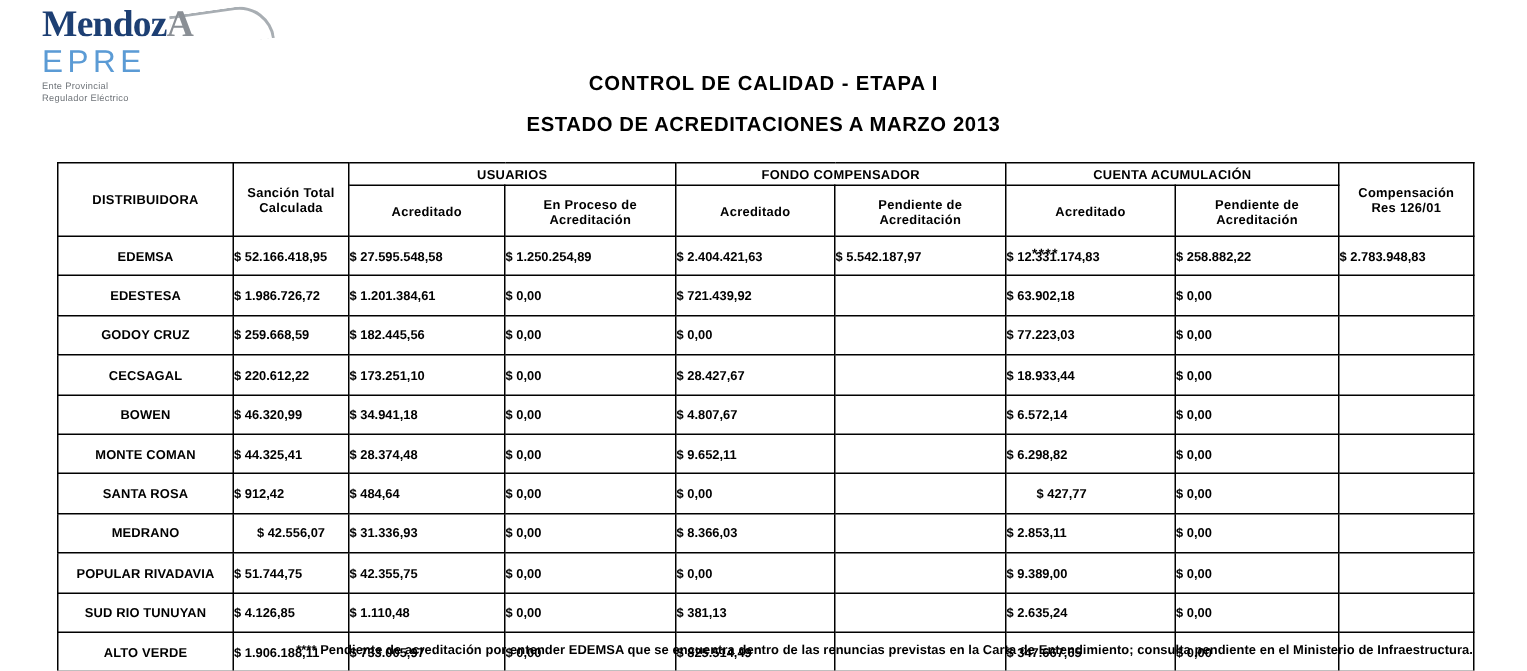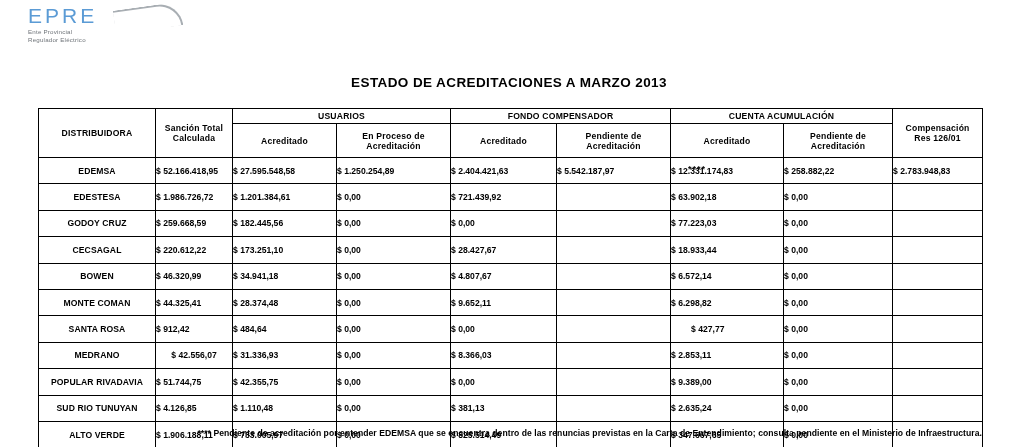--- a/index.html
+++ b/index.html
@@ -157,25 +157,27 @@
     text-align: right;
   }
 </style>
 </head>
 <body>
 
 <div class="page">
 
   <div class="logo">
     <div class="logo-swoosh"></div>
+    <div class="logo-mendoza"><span>Mendoz</span><span class="lastA">A</span></div>
     <div class="logo-epre">EPRE</div>
     <div class="logo-sub">Ente Provincial</div>
     <div class="logo-sub" style="margin-top:0">Regulador Eléctrico</div>
   </div>
 
+  <div class="title1">CONTROL DE CALIDAD  -  ETAPA  I</div>
   <div class="title2">ESTADO DE ACREDITACIONES A MARZO 2013</div>
 
   <div class="table-wrap">
     <table class="main">
       <colgroup>
         <col style="width:117px">
         <col style="width:77px">
         <col style="width:104px">
         <col style="width:114px">
         <col style="width:106px">

